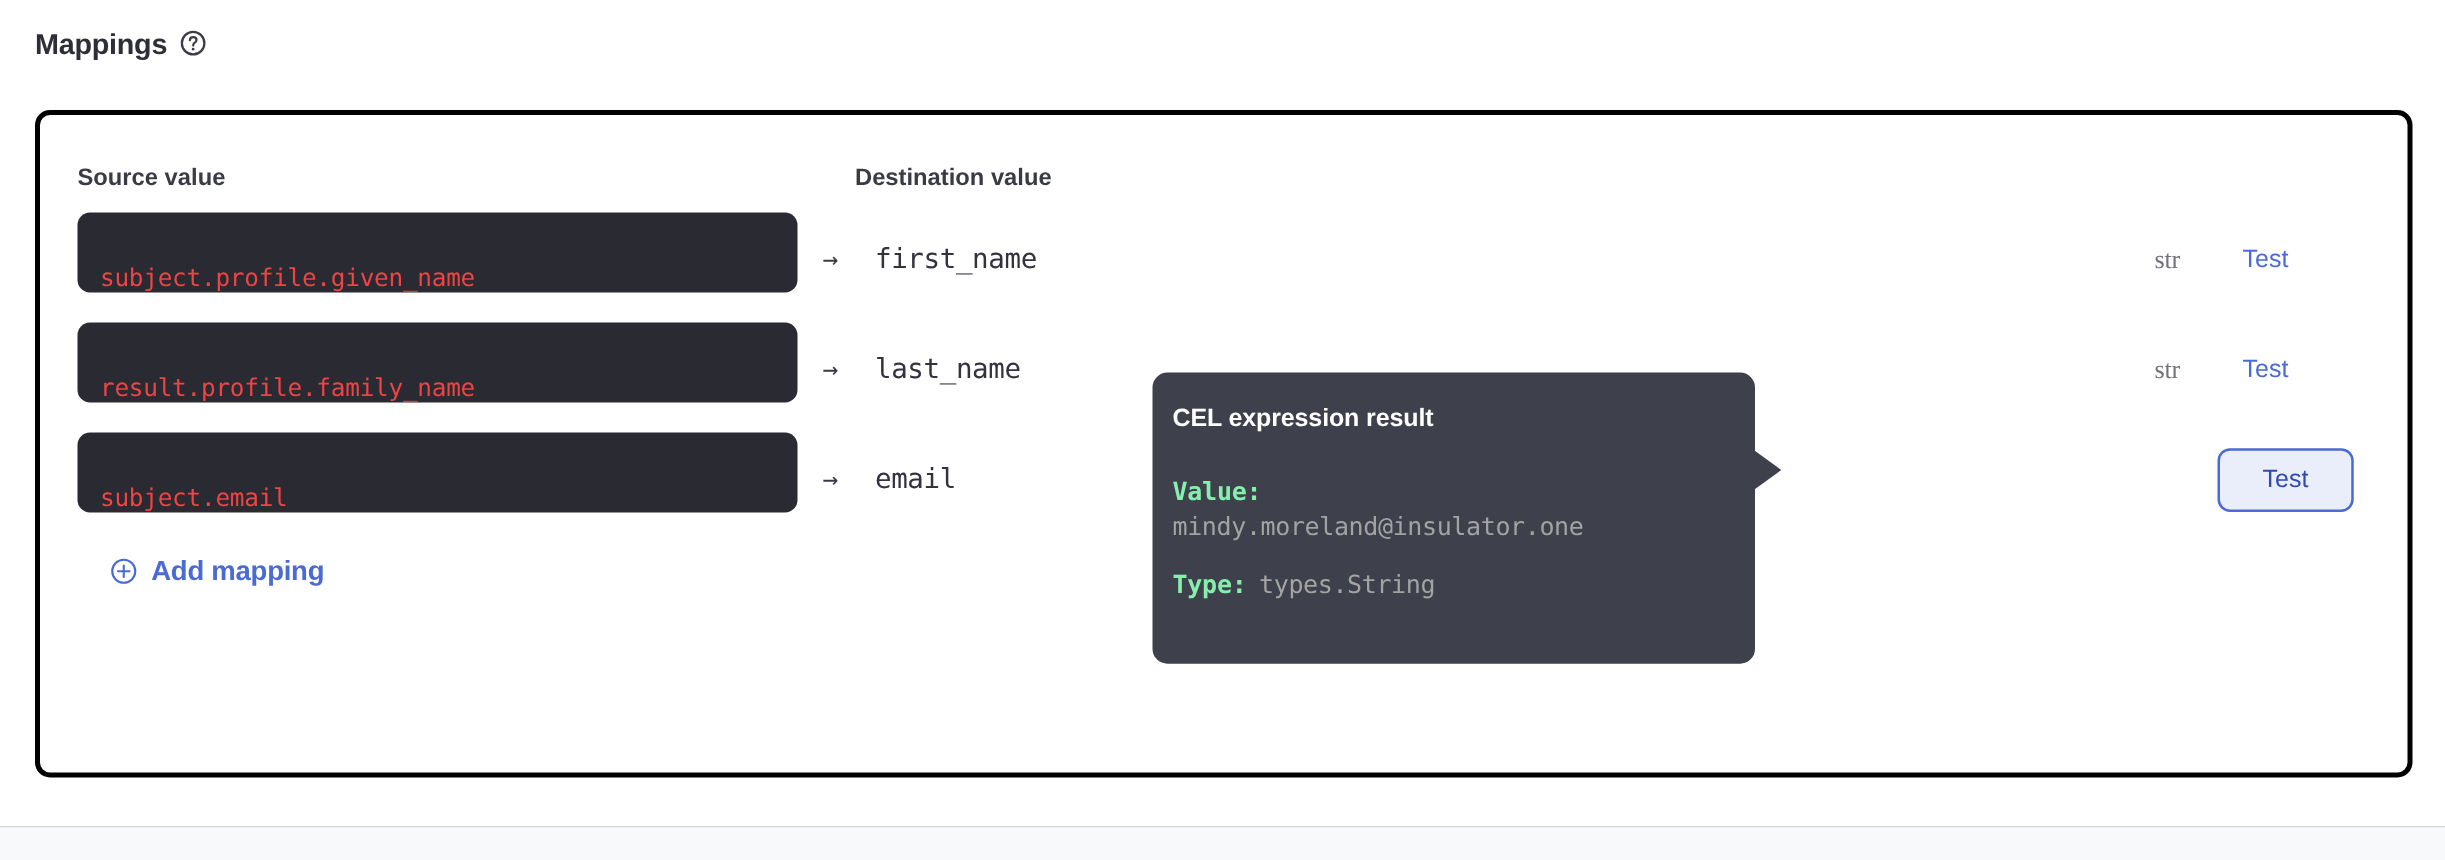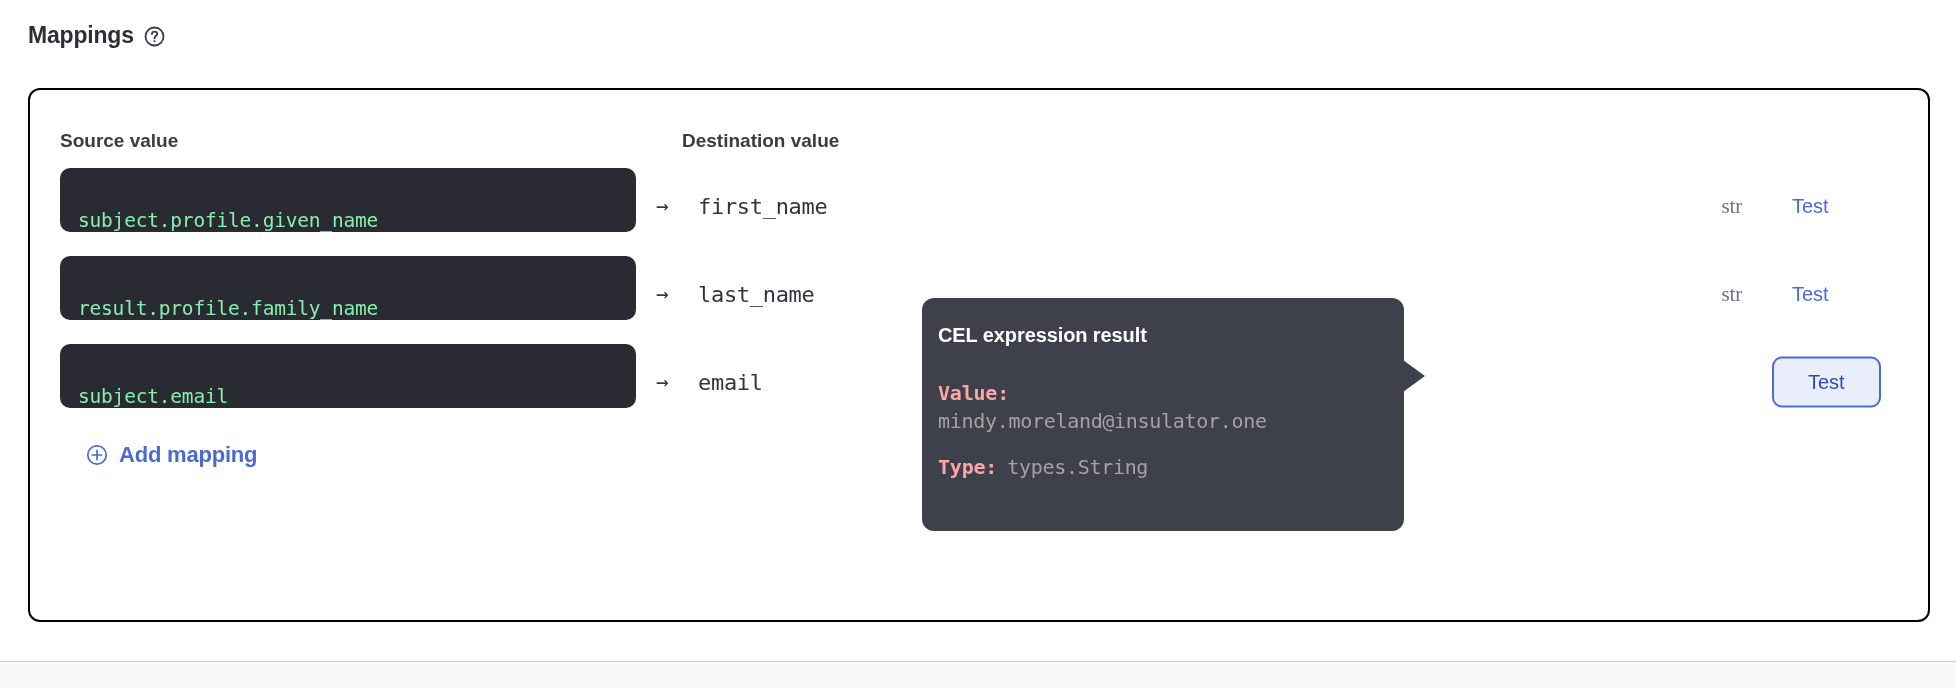--- a/index.html
+++ b/index.html
@@ -17,21 +17,21 @@
     overflow: hidden;
     position: relative;
   }
 
   
   .section-header {
     position: absolute;
     left: 28px;
     top: 24px;
     display: flex;
-    align-items: flex-end;
+    align-items: flex-start;
     gap: 10px;
   }
   .section-title {
     font-size: 23px;
     font-weight: 700;
     letter-spacing: -0.2px;
     color: #2e2e38;
     line-height: 1;
   }
   .help-icon {
@@ -45,21 +45,21 @@
   }
   .help-icon svg { display: block; }
 
   
   .card {
     position: absolute;
     left: 28px;
     top: 88px;
     width: 1902px;
     height: 534px;
-    border: 2px solid #000000;
+    border: 4px solid #000000;
     border-radius: 12px;
     background: #ffffff;
   }
 
   .col-headers {
     position: absolute;
     left: 0;
     top: 0;
     width: 100%;
     height: 0;
@@ -91,21 +91,21 @@
     background: #2a2a33;
     border-radius: 10px;
     display: flex;
     align-items: center;
     padding: 0 18px;
     cursor: text;
   }
   .src-field .val {
     font-family: "DejaVu Sans Mono", "Liberation Mono", monospace;
     font-size: 19.5px;
-    color: #86efac;
+    color: #ef4444;
     letter-spacing: -0.2px;
     white-space: nowrap;
     overflow: hidden;
     margin-top: 40px;
   }
   .arrow-glyph {
     position: absolute;
     left: 626px;
     top: 50%;
     transform: translateY(-50%);
@@ -213,21 +213,21 @@
     font-size: 20px;
     font-weight: 700;
     margin-bottom: 34px;
     letter-spacing: -0.1px;
   }
   .tt-block { margin-bottom: 22px; }
   .tt-label {
     font-family: "DejaVu Sans Mono", "Liberation Mono", monospace;
     font-size: 20px;
     font-weight: 700;
-    color: #fca5a5;
+    color: #86efac;
     letter-spacing: -0.2px;
   }
   .tt-value {
     font-family: "DejaVu Sans Mono", "Liberation Mono", monospace;
     font-size: 20px;
     color: #a3a3a3;
     letter-spacing: -0.3px;
   }
   .tt-row-inline { display: flex; gap: 10px; align-items: flex-end; }
   .tt-block.value-block .tt-value { display: block; margin-top: 4px; }

